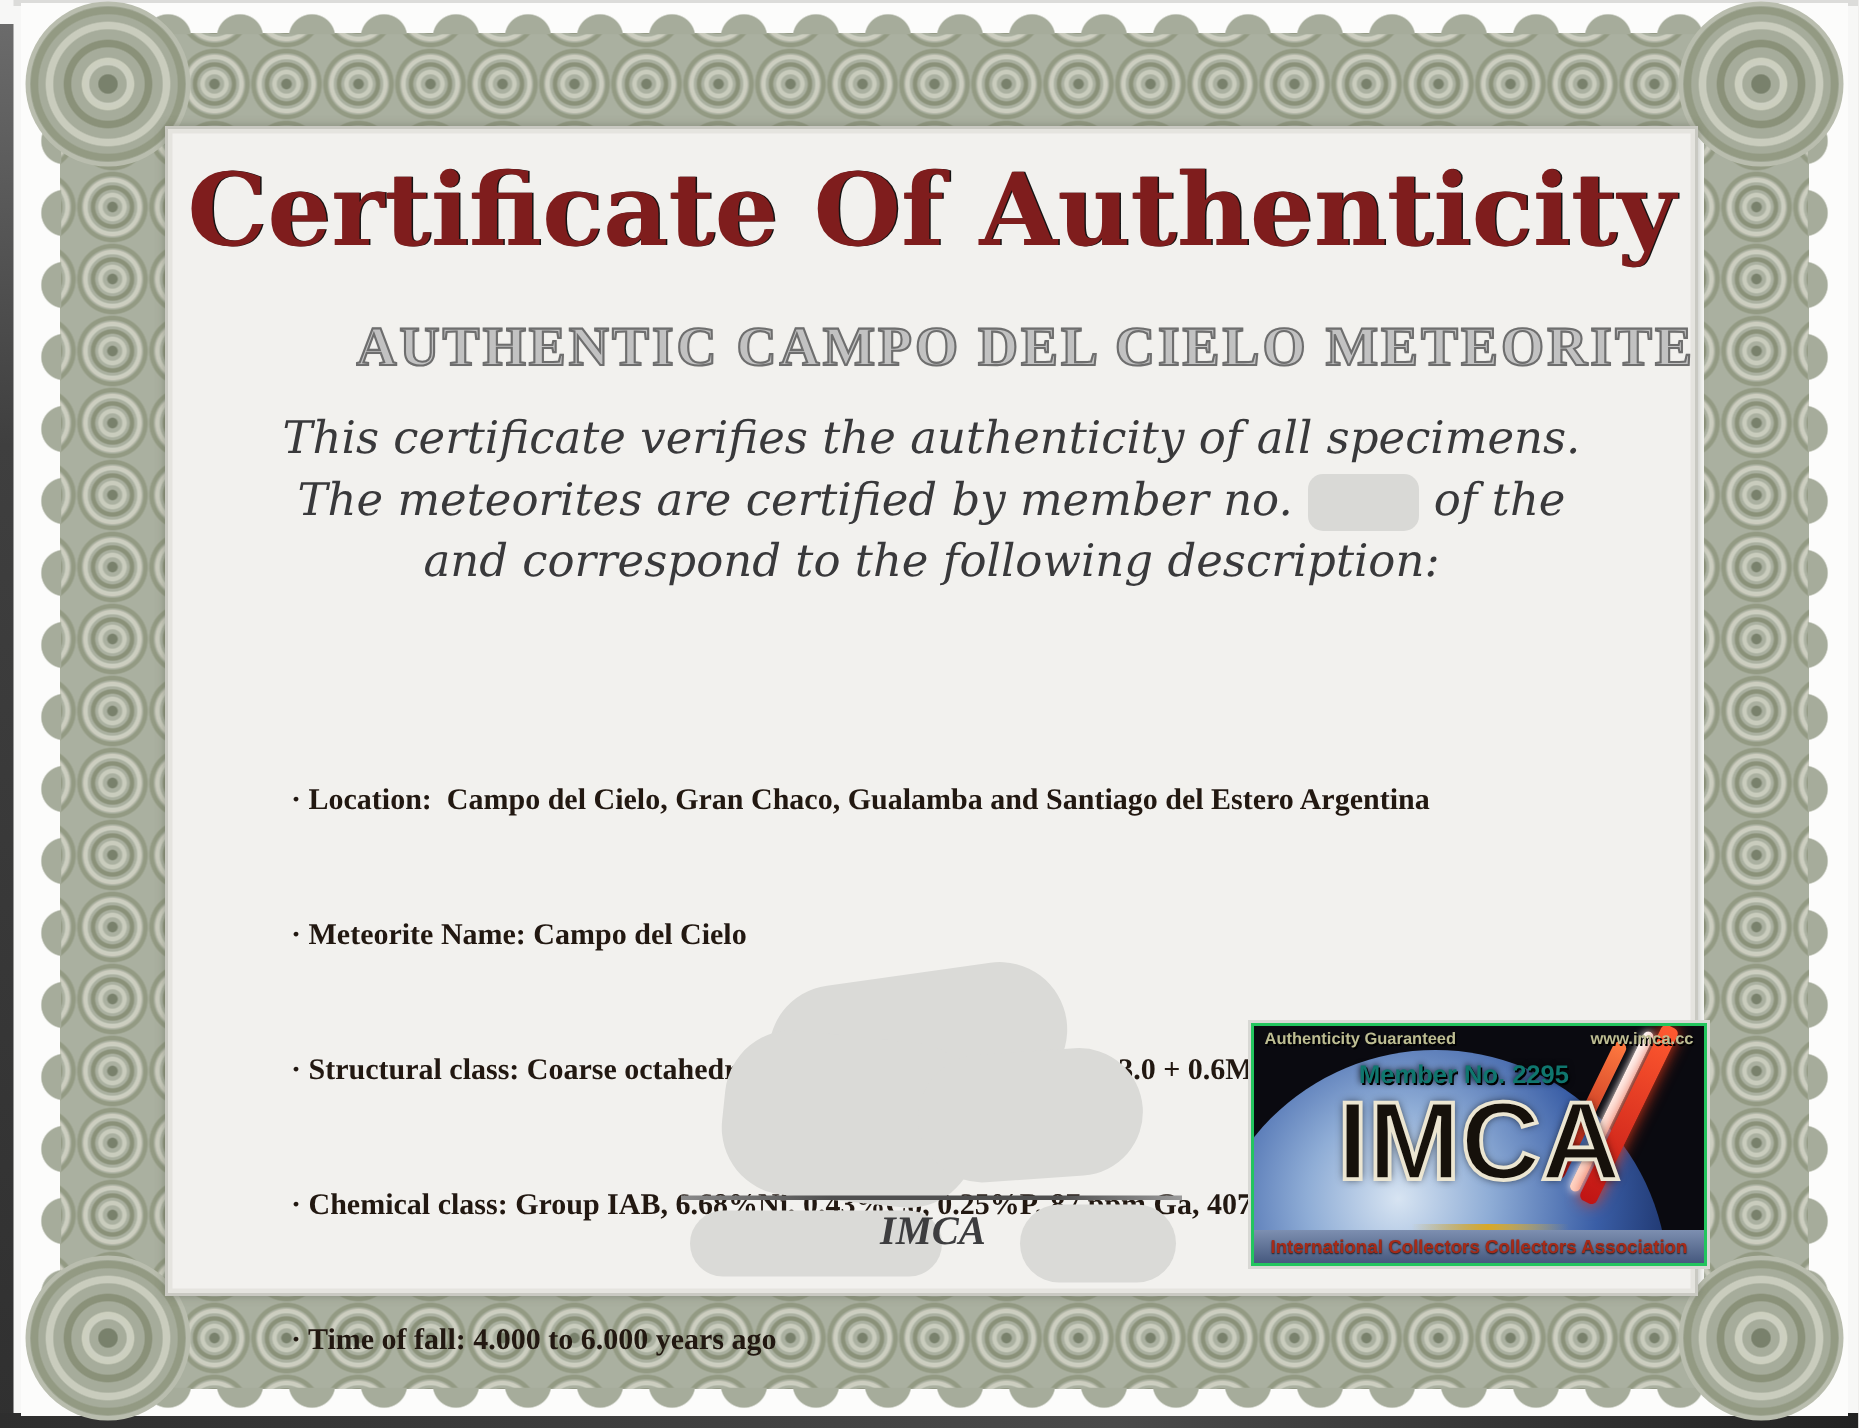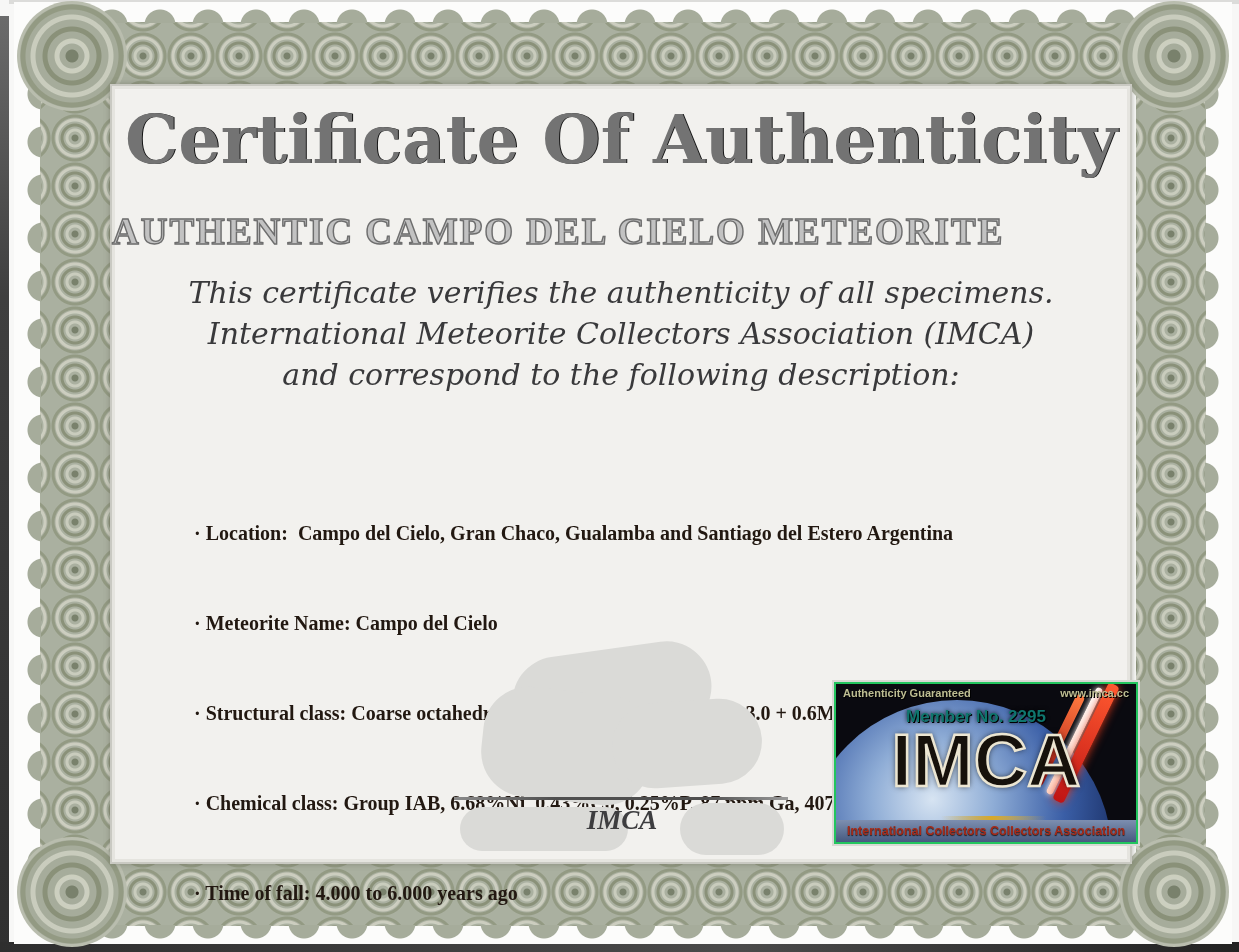--- a/index.html
+++ b/index.html
@@ -50,23 +50,23 @@
       radial-gradient(circle, rgba(0,0,0,0) 46px, #939a83 47px, #939a83 51px, rgba(0,0,0,0) 52px);
     box-shadow:0 0 0 3px #b9bdae;}
   .corner-tl{left:6px;top:2px;} .corner-tr{right:6px;top:2px;}
   .corner-bl{left:6px;bottom:0px;} .corner-br{right:6px;bottom:0px;}
 
   
   .panel{left:96px;top:82px;right:100px;bottom:80px;background:#f2f1ee;
     border:2px solid #c9c9c2;box-shadow:inset 0 0 0 3px #e5e4df, 0 0 6px rgba(90,95,80,.45);}
 
   .title{left:0;right:0;top:14px;text-align:center;font-family:"DejaVu Serif",serif;
-    font-weight:700;font-size:67px;color:#737373;letter-spacing:0px;
+    font-weight:700;font-size:67px;color:#7f1d1d;letter-spacing:0px;
     text-shadow:1px 0 0 #141414;}
-  .subtitle{left:0;right:0;top:124px;text-align:left;font-family:"Liberation Serif",serif;
+  .subtitle{left:0;right:0;top:124px;text-align:right;font-family:"Liberation Serif",serif;
     font-weight:700;font-size:37px;letter-spacing:2px;color:#c2c2c2;
     -webkit-text-stroke:1.4px #6e6e6e;text-shadow:0 0 1px #7a7a7a;}
 
   .bodytext{left:0;right:0;top:186px;text-align:center;font-family:"DejaVu Serif",serif;
     font-style:italic;font-size:30px;line-height:41px;color:#39393b;}
   .redact-inline{display:inline-block;width:74px;height:38px;background:#d9d9d6;
     border-radius:10px;vertical-align:-11px;margin:0 10px;}
 
   .details{left:82px;top:372px;right:20px;font-family:"Liberation Serif",serif;
     font-weight:700;font-size:20px;line-height:30px;color:#221811;white-space:pre;}
@@ -144,21 +144,21 @@
     <div class="abs corner corner-br"></div>
 
     <div class="abs panel">
 
       <div class="abs title">Certificate Of Authenticity</div>
 
       <div class="abs subtitle">AUTHENTIC CAMPO DEL CIELO METEORITE</div>
 
       <div class="abs bodytext">
         <div>This certificate verifies the authenticity of all specimens.</div>
-        <div>International Meteorite Collectors Association (IMCA)</div>
+        <div><span>The meteorites are certified by member no.</span><span class="redact-inline"></span><span>of the</span></div>
         <div>and correspond to the following description:</div>
       </div>
 
       <div class="abs details">
         <div>· Location:  Campo del Cielo, Gran Chaco, Gualamba and Santiago del Estero Argentina</div>
         <div>· Meteorite Name: Campo del Cielo</div>
         <div>· Structural class: Coarse octahedrite, Widmanstatten bandwith 3.0 + 0.6MM</div>
         <div>· Chemical class: Group IAB, 6.68%Ni, 0.43%Co, 0.25%P, 87 ppm Ga, 407 ppm Ge, 3.6 ppm Ir</div>
         <div>· Time of fall: 4.000 to 6.000 years ago</div>
       </div>

